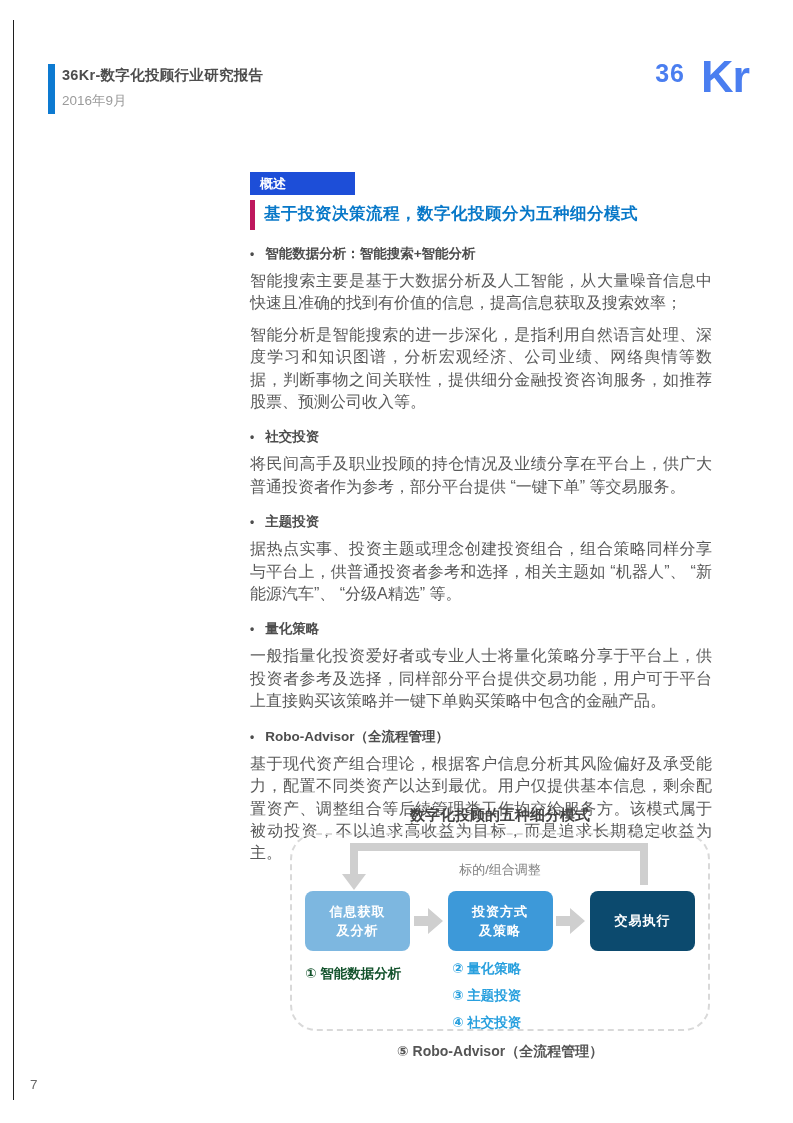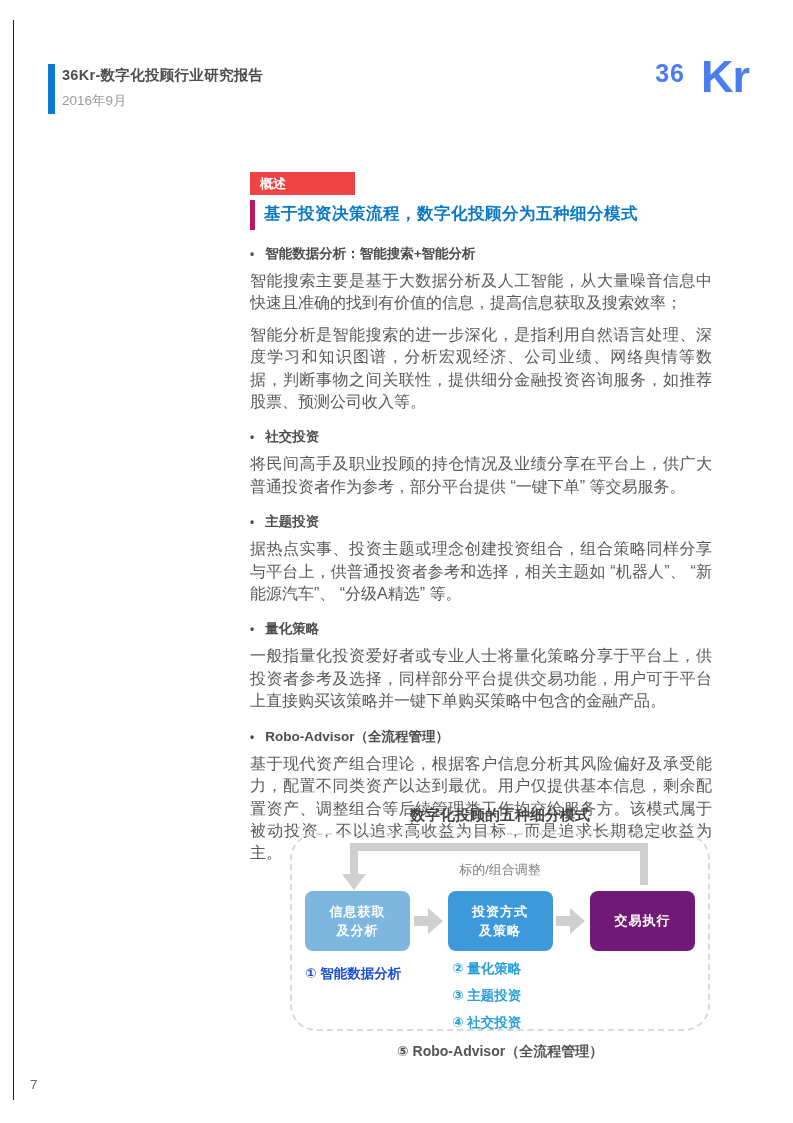--- a/index.html
+++ b/index.html
@@ -49,21 +49,21 @@
   .logo .lkr { font-size: 45px; font-weight: bold; line-height: 1; letter-spacing: -1px; }
   
   .content {
     position: absolute;
     left: 250px; top: 172px;
     width: 462px;
   }
   .overview-label {
     display: block;
     width: 105px; height: 23px;
-    background: #ef4444;
+    background: #1d4ed8;
     color: #ffffff;
     font-size: 13px; font-weight: bold;
     line-height: 23px;
     padding-left: 10px;
   }
   .main-heading {
     margin-top: 5px;
     border-left: 5px solid #be185d;
     padding: 3px 0 5px 9px;
     font-size: 16.5px; font-weight: bold;
@@ -127,25 +127,25 @@
   .node {
     width: 105px; height: 60px;
     border-radius: 8px;
     color: #ffffff; font-size: 13px; font-weight: bold;
     display: flex; flex-direction: column;
     align-items: center; justify-content: center;
     line-height: 1.5; letter-spacing: 1px;
   }
   .node1 { background: #7db7e0; }
   .node2 { background: #3d99d9; }
-  .node3 { background: #701a75; align-items: center; }
+  .node3 { background: #0c4a6e; align-items: center; }
   .flow-arrow { width: 32px; height: 32px; flex: 0 0 auto; }
   .note-left {
     position: absolute; left: 13px; top: 130px;
-    font-size: 13.5px; font-weight: bold; color: #1d4ed8;
+    font-size: 13.5px; font-weight: bold; color: #14532d;
   }
   .notes-mid {
     position: absolute; left: 160px; top: 120px;
   }
   .notes-mid div {
     font-size: 13.5px; font-weight: bold; color: #29a0de;
     line-height: 27px;
   }
   .bottom-note {
     margin-left: 40px; margin-top: 12px; width: 420px;

